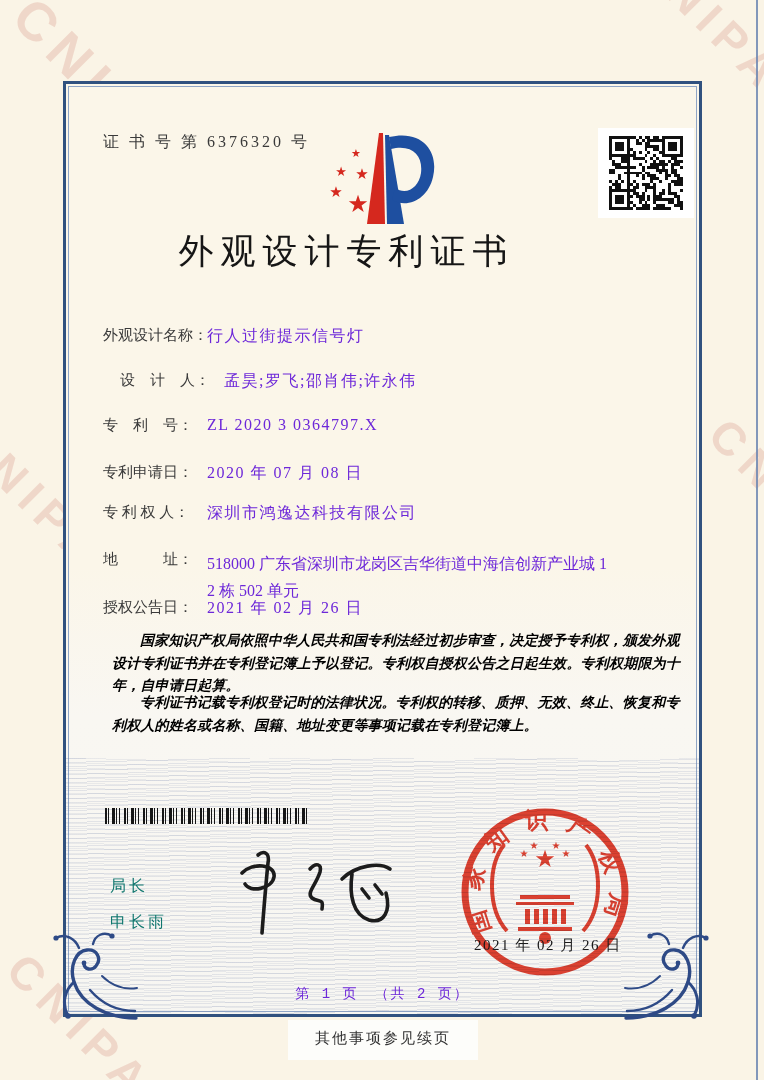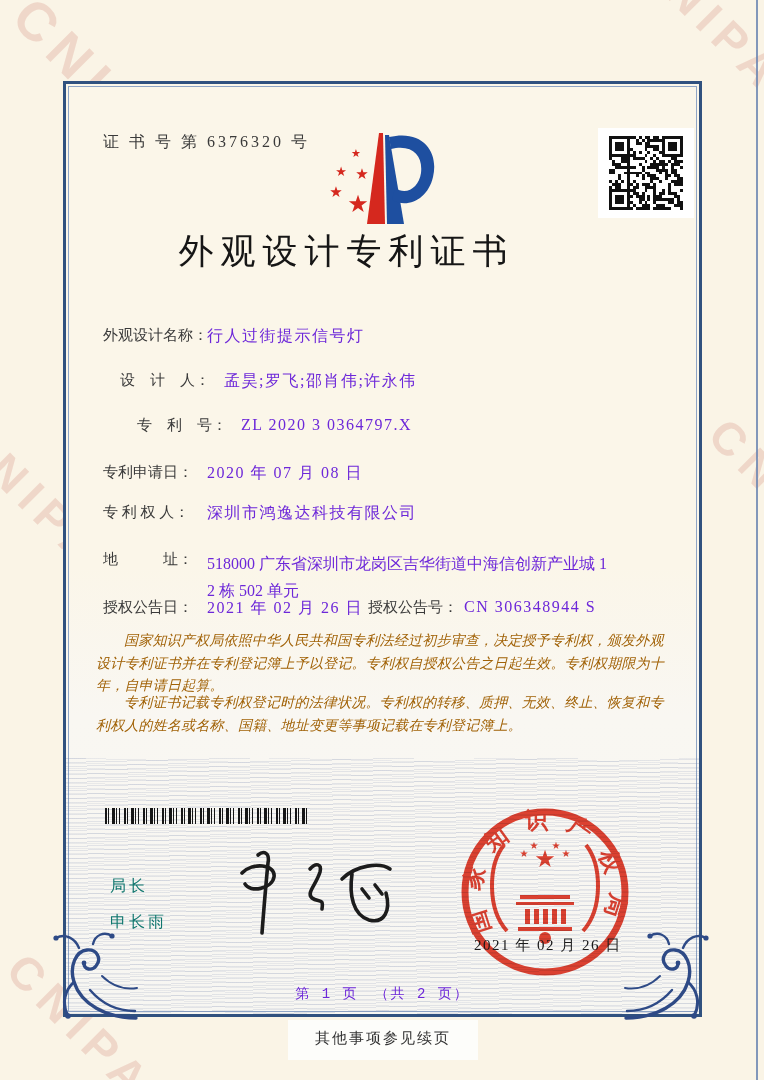--- a/index.html
+++ b/index.html
@@ -27,22 +27,22 @@
 
   .qr-patch{left:598px;top:128px;width:96px;height:90px;background:#ffffff;}
   .qr{left:609px;top:136px;width:74px;height:74px;}
 
   .field{left:103px;width:575px;font-size:15px;color:#3a3a3a;}
   .field .lab{display:inline-block;width:104px;white-space:pre;vertical-align:top;}
   .field .val{display:inline-block;font-size:16px;letter-spacing:1.5px;color:#6d28d9;vertical-align:top;}
   .field .val.addr{letter-spacing:0;white-space:pre-line;width:460px;line-height:27px;}
   .grant-right{position:absolute;left:265px;top:0;white-space:nowrap;}
 
-  .para{left:96px;width:580px;font-size:14px;line-height:22.5px;letter-spacing:.2px;
-        color:#a16207;text-indent:2em;font-style:italic;}
+  .para{left:112px;width:580px;font-size:14px;line-height:22.5px;letter-spacing:.2px;
+        color:#000000;text-indent:2em;font-style:italic;font-weight:bold;}
 
   .barcode{left:105px;top:808px;width:202px;height:16px;
     background:repeating-linear-gradient(90deg,
       #161616 0 2px,transparent 2px 3px,#161616 3px 4px,transparent 4px 7px,
       #161616 7px 10px,transparent 10px 11px,#161616 11px 12px,transparent 12px 14px,
       #161616 14px 15px,transparent 15px 19px);}
 
   .officer{left:110px;font-family:"Liberation Sans","DejaVu Sans",sans-serif;
            font-size:16px;letter-spacing:3px;color:#0f766e;font-weight:500;}
   .signature{left:222px;top:843px;width:185px;height:100px;}
@@ -344,38 +344,35 @@
 </div>
 
 <div class="abs title">外观设计专利证书</div>
 
 <div class="abs field" style="top:326px;">
   <span class="lab">外观设计名称：</span><span class="val">行人过街提示信号灯</span>
 </div>
 <div class="abs field" style="top:371px;margin-left:17px;">
   <span class="lab">设　计　人：</span><span class="val">孟昊;罗飞;邵肖伟;许永伟</span>
 </div>
-<div class="abs field" style="top:416px;margin-left:34px;">
+<div class="abs field" style="top:416px;">
   <span class="lab">专　利　号：</span><span class="val">ZL 2020 3 0364797.X</span>
 </div>
 <div class="abs field" style="top:449px;margin-top:14px;">
   <span class="lab">专利申请日：</span><span class="val">2020 年 07 月 08 日</span>
 </div>
 <div class="abs field" style="top:503px;">
   <span class="lab">专 利 权 人：</span><span class="val">深圳市鸿逸达科技有限公司</span>
 </div>
 <div class="abs field" style="top:550px;">
   <span class="lab">地　　　址：</span><span class="val addr">518000 广东省深圳市龙岗区吉华街道中海信创新产业城 1
 2 栋 502 单元</span>
 </div>
 <div class="abs field" style="top:598px;position:absolute;">
   <span class="lab">授权公告日：</span><span class="val">2021 年 02 月 26 日</span>
-  <span class="grant-right">
-    <span class="lab" style="width:96px;">授权公告号：</span><span class="val">CN 306348944 S</span>
-  </span>
 </div>
 
 <div class="abs para" style="top:630px;">国家知识产权局依照中华人民共和国专利法经过初步审查，决定授予专利权，颁发外观设计专利证书并在专利登记簿上予以登记。专利权自授权公告之日起生效。专利权期限为十年，自申请日起算。</div>
 <div class="abs para" style="top:692px;">专利证书记载专利权登记时的法律状况。专利权的转移、质押、无效、终止、恢复和专利权人的姓名或名称、国籍、地址变更等事项记载在专利登记簿上。</div>
 
 <div class="abs barcode"></div>
 
 <div class="abs officer" style="top:876px;">局长</div>
 <div class="abs officer" style="top:904px;margin-top:8px;">申长雨</div>
 <div class="abs signature">

